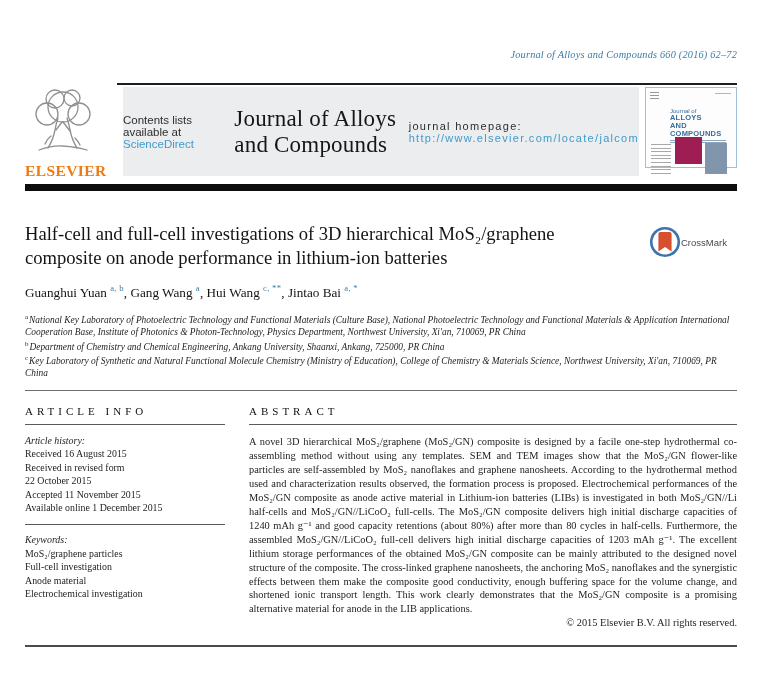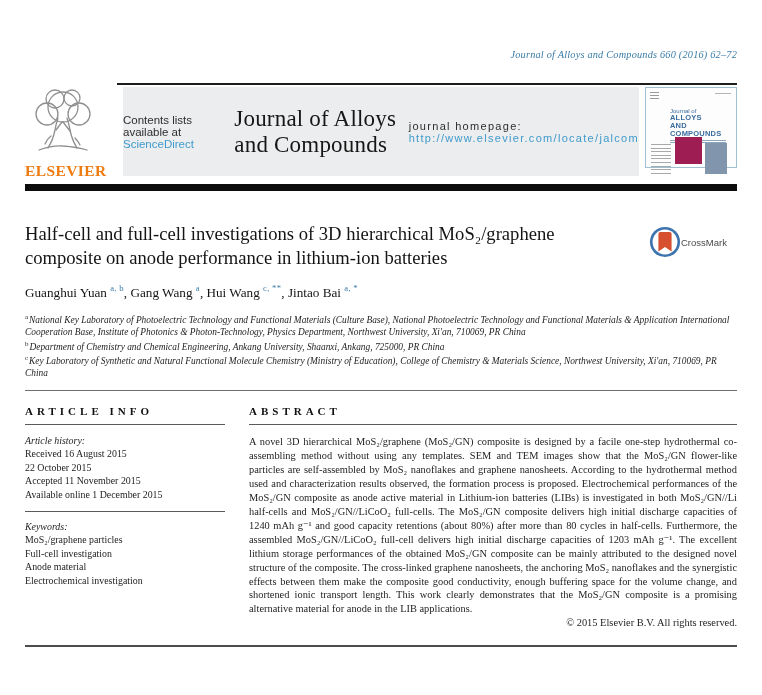--- a/index.html
+++ b/index.html
@@ -52,21 +52,21 @@
   
   .affiliations{margin-top:11px;font-size:9.4px;line-height:11.8px;font-style:italic;color:#232323;}
   .affiliations .sup{font-size:7px;vertical-align:4px;font-style:normal;margin-right:1px;}
 
   .full-rule{border-top:1px solid #6f6f6f;margin-top:10px;}
 
   
   .columns{display:flex;margin-top:14px;}
   .col-left{width:200px;margin-right:24px;flex-shrink:0;}
   .col-right{flex:1;}
-  .section-heading{font-size:11px;font-weight:bold;letter-spacing:4px;color:#111;}
+  .section-heading{font-size:11px;font-weight:normal;letter-spacing:4px;color:#111;}
   .heading-rule{border-top:1.5px solid #5a5a5a;margin-top:7px;}
   .info-block{margin-top:9px;font-size:9.9px;line-height:13.4px;color:#1d1d1d;}
   .info-label{font-style:italic;}
   .mid-rule{border-top:1.5px solid #5a5a5a;margin:10px 0 8px 0;}
   .abstract-text{margin-top:10px;font-size:10.4px;line-height:13.95px;text-align:justify;color:#1d1d1d;}
   .copyright{text-align:right;font-size:10.4px;margin-top:1px;color:#1d1d1d;}
 
   .bottom-rule{border-top:2px solid #4c4c4c;margin-top:17px;}
 </style>
 </head>
@@ -161,20 +161,21 @@
 
   <div class="full-rule"></div>
 
   <div class="columns">
     <div class="col-left">
       <div class="section-heading">ARTICLE INFO</div>
       <div class="heading-rule"></div>
       <div class="info-block">
         <div class="info-label">Article history:</div>
         <div>Received 16 August 2015</div>
+        <div>Received in revised form</div>
         <div>22 October 2015</div>
         <div>Accepted 11 November 2015</div>
         <div>Available online 1 December 2015</div>
       </div>
       <div class="mid-rule"></div>
       <div class="info-block" style="margin-top:0;">
         <div class="info-label">Keywords:</div>
         <div>MoS₂/graphene particles</div>
         <div>Full-cell investigation</div>
         <div>Anode material</div>

